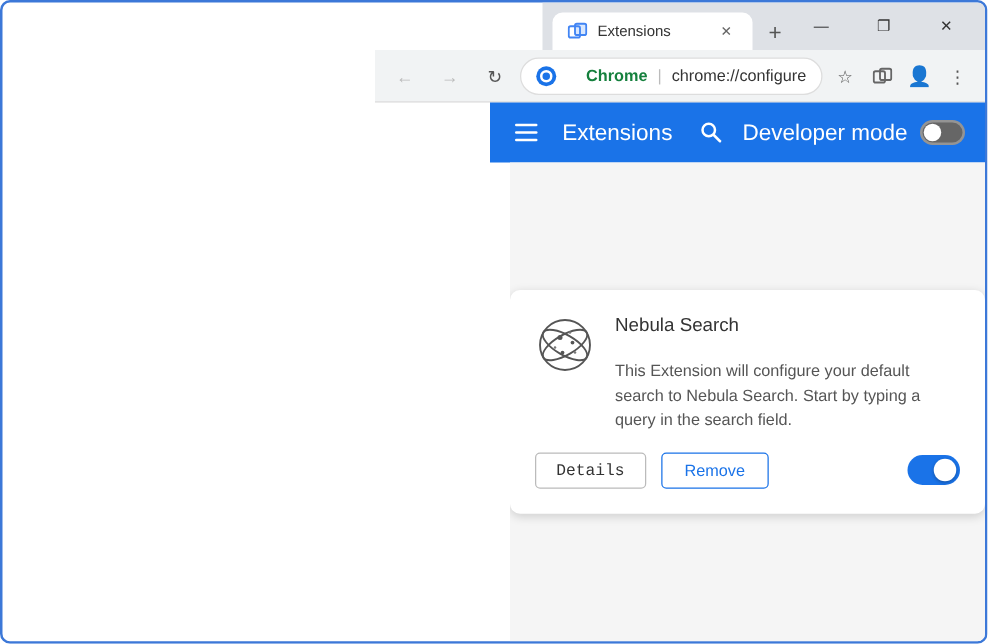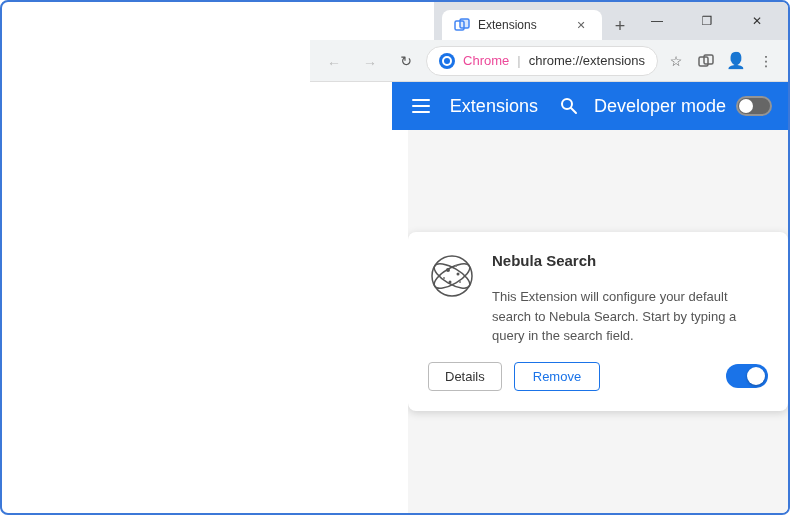--- a/index.html
+++ b/index.html
@@ -160,22 +160,23 @@
 
     .site-icon-inner {
       width: 10px;
       height: 10px;
       border: 2px solid #fff;
       border-radius: 50%;
     }
 
     .chrome-label {
       font-size: 13px;
-      font-weight: 400;
-      color: #ec4899;
+      font-weight: 700;
+      color: #15803d;
+      margin-left: 16px;
     }
 
     .url-divider {
       color: #bbb;
       font-size: 13px;
     }
 
     .url-text {
       font-size: 13px;
       color: #333;
@@ -348,21 +349,21 @@
       align-items: center;
       justify-content: center;
     }
 
     .ext-info {
       flex: 1;
     }
 
     .ext-name {
       font-size: 15px;
-      font-weight: 700;
+      font-weight: 400;
       color: #333;
       margin-bottom: 18px;
     }
 
     .ext-desc {
       font-size: 13px;
       color: #555;
       line-height: 1.5;
     }
 
@@ -373,20 +374,21 @@
     }
 
     .btn-details {
       border: 1px solid #bbb;
       background: #fff;
       border-radius: 4px;
       padding: 6px 16px;
       font-size: 13px;
       color: #333;
       cursor: pointer;
+      font-family: Liberation Mono, monospace;
     }
 
     .btn-remove {
       border: 1px solid #1a73e8;
       background: #fff;
       border-radius: 4px;
       padding: 6px 18px;
       font-size: 13px;
       color: #1a73e8;
       cursor: pointer;
@@ -455,21 +457,21 @@
     </div>
     <div class="nav-btn">
       <span>↻</span>
     </div>
     <div class="address-bar">
       <div class="site-icon">
         <div class="site-icon-inner"></div>
       </div>
       <span class="chrome-label">Chrome</span>
       <span class="url-divider">|</span>
-      <span class="url-text">chrome://extensions</span>
+      <span class="url-text">chrome://configure</span>
     </div>
     <div class="address-bar-actions">
       <div class="addr-action-btn">
         <span>☆</span>
       </div>
       <div class="addr-action-btn">
         <svg width="16" height="16" viewBox="0 0 16 16">
           <rect x="1" y="4" width="9" height="9" rx="1.5" fill="none" stroke="#666" stroke-width="1.5"></rect>
           <rect x="6" y="2" width="9" height="9" rx="1.5" fill="none" stroke="#666" stroke-width="1.5"></rect>
         </svg>

